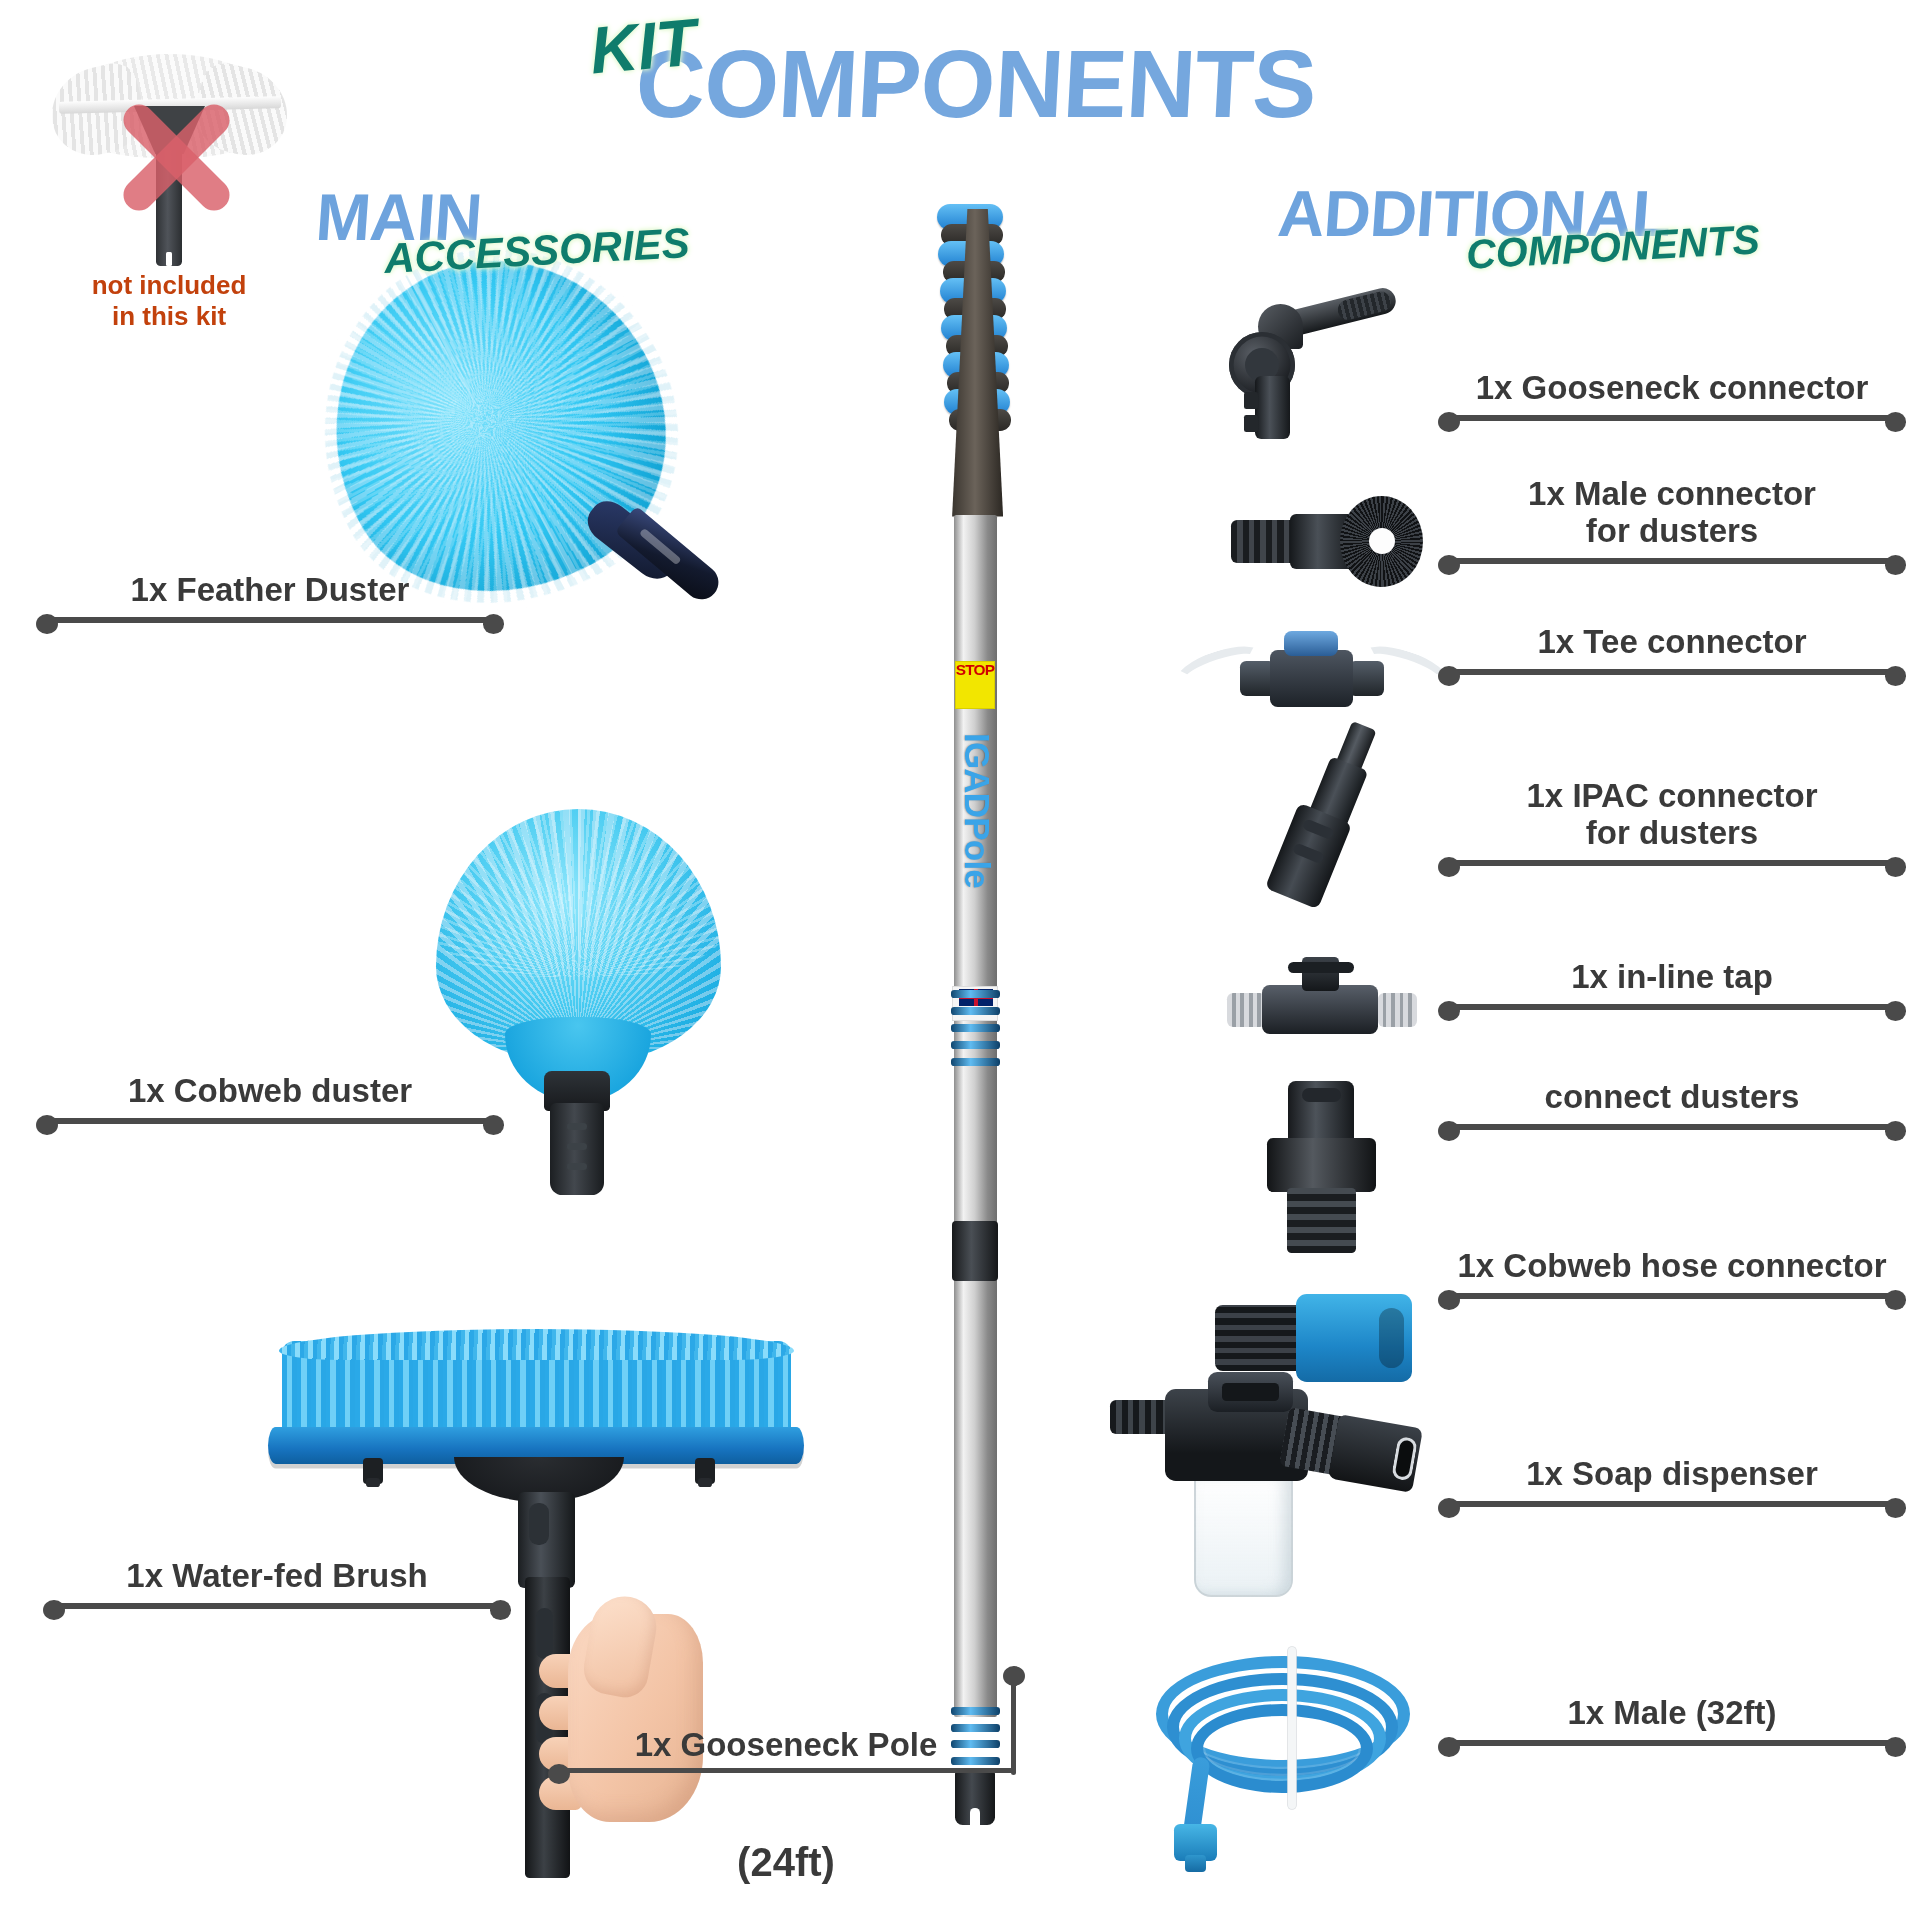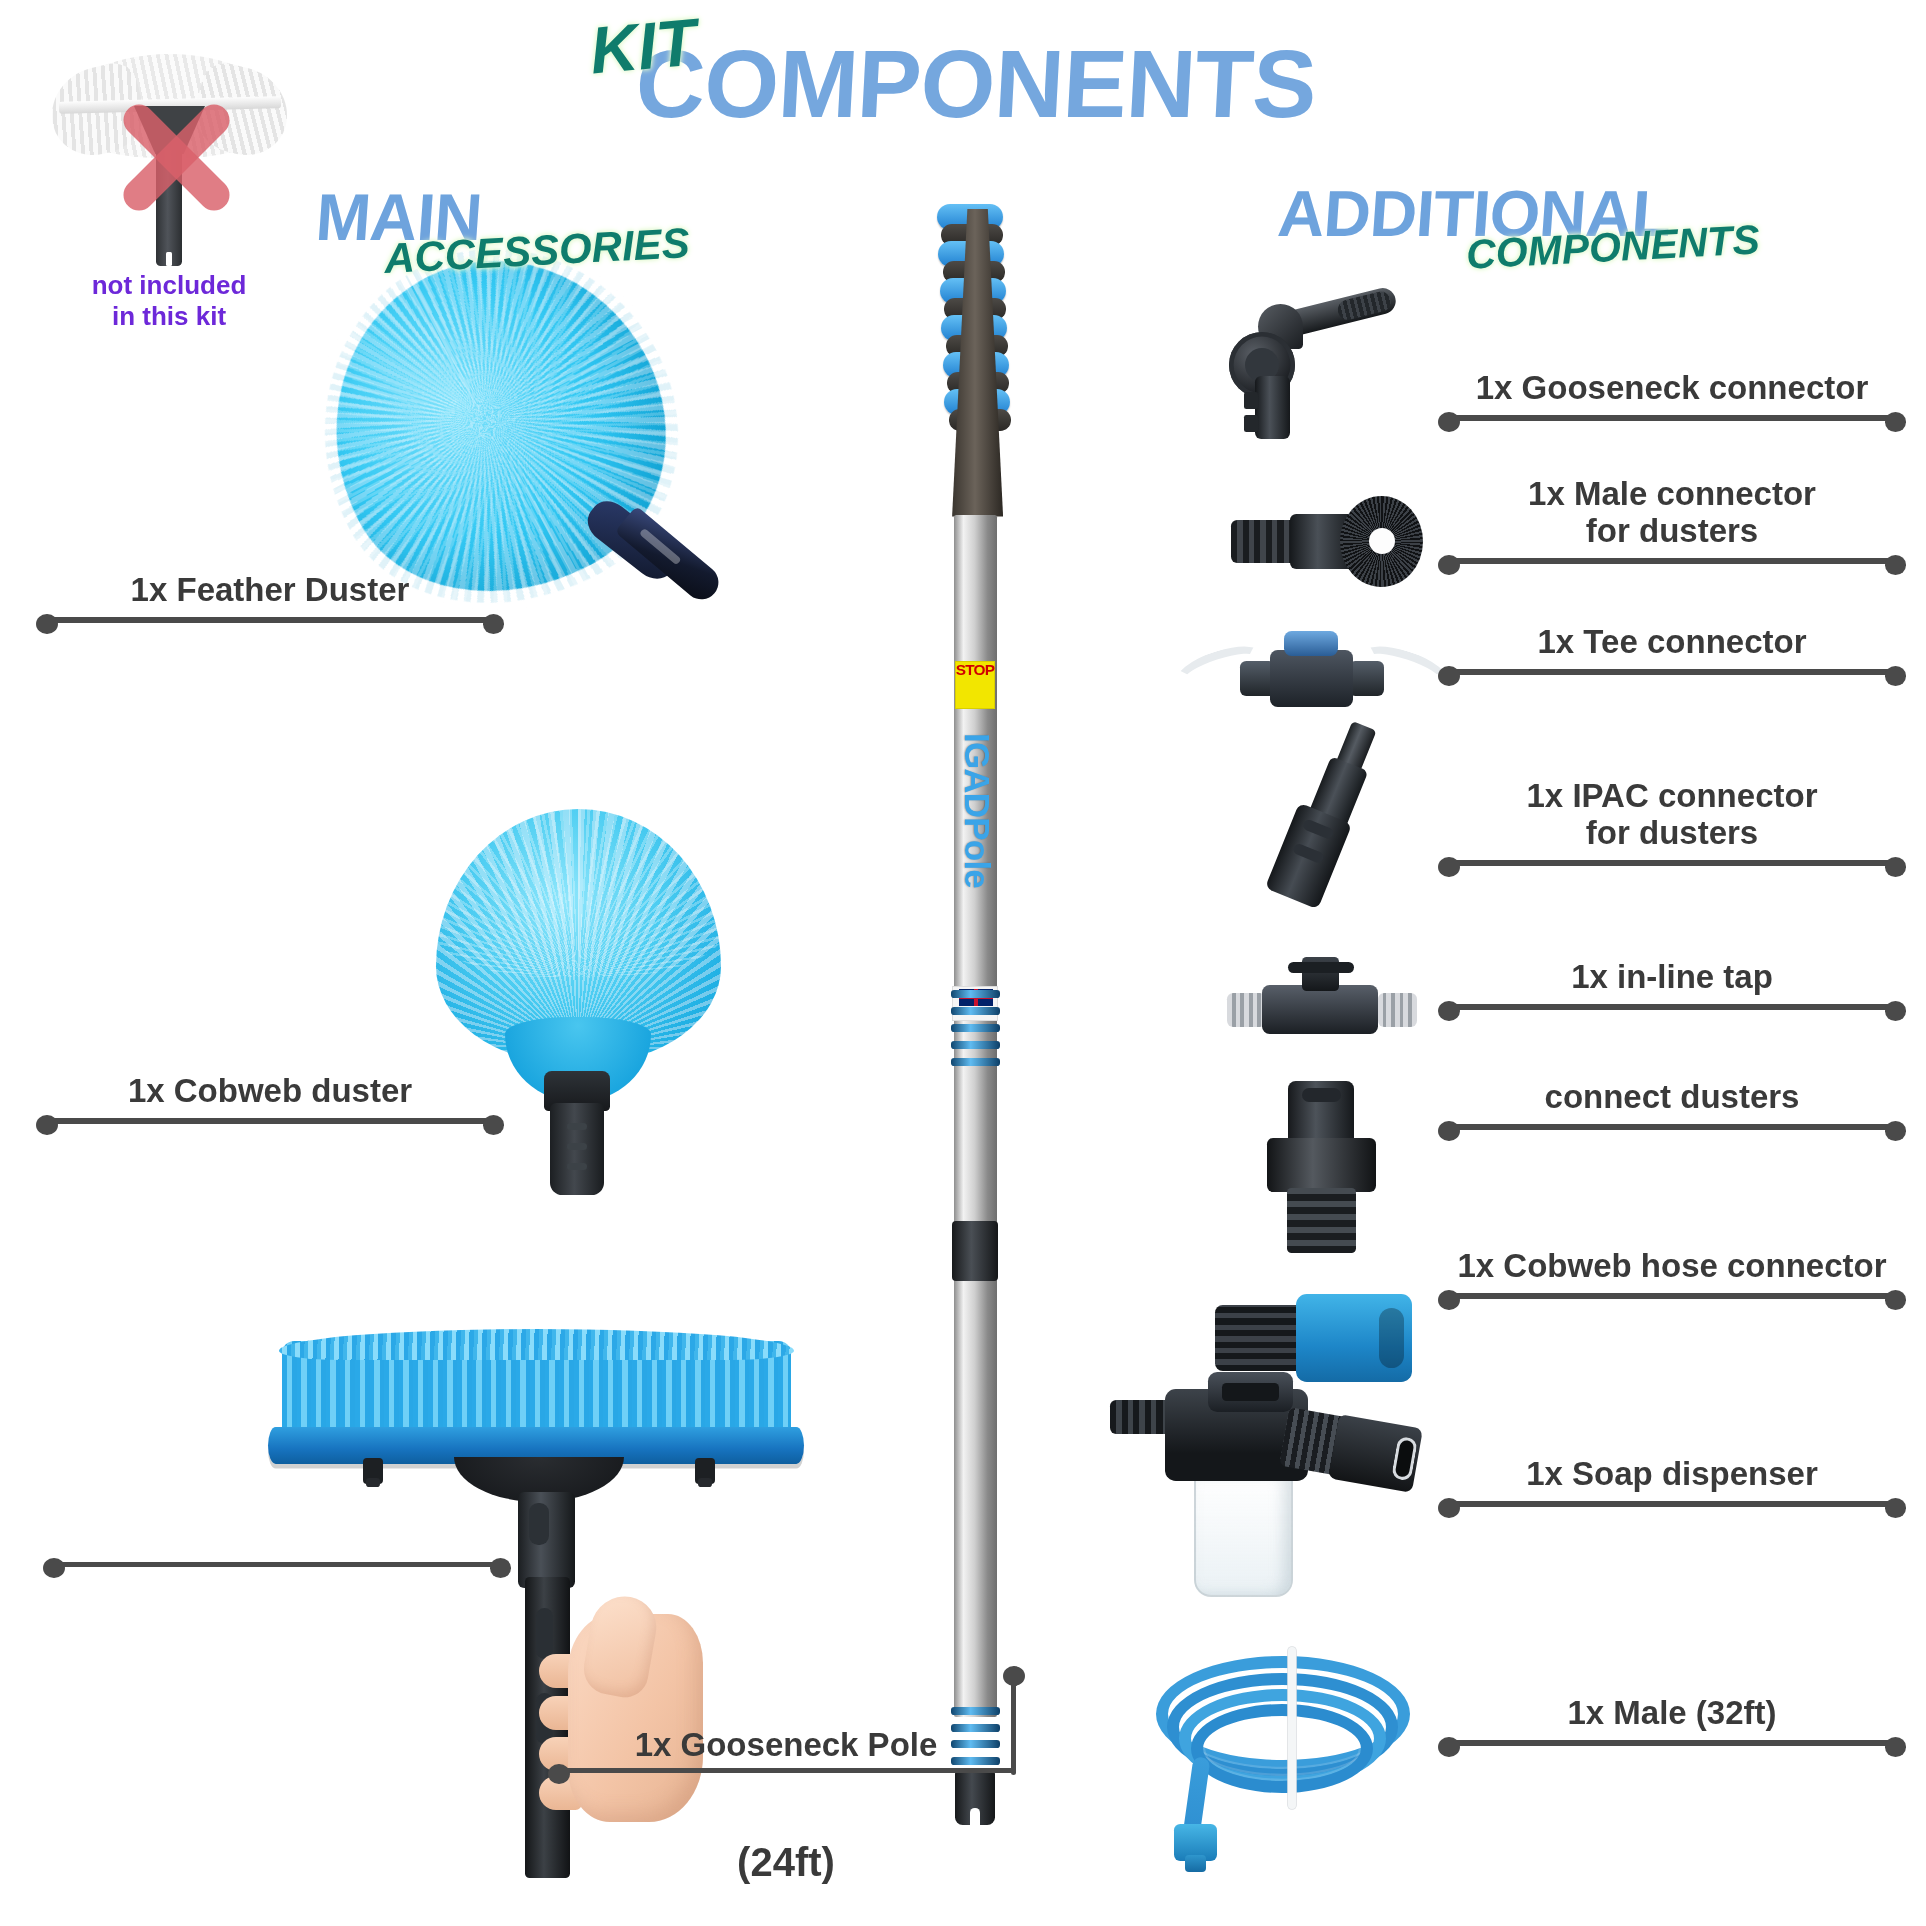--- a/index.html
+++ b/index.html
@@ -56,21 +56,21 @@
   #pole-callout .lshape .bar { position:absolute; left:5.4px; right:5.4px; top:3.9px; height:5.4px; background:#4a4a4a; border-radius:3.1px;}
   #pole-callout .lshape .dot { position:absolute; left:-3.1px; top:0; width:21.6px; height:20px; border-radius:50%; background:#4a4a4a;}
   #pole-callout .riser { position:absolute; right:4.6px; bottom:0px; width:5.4px; height:99px; background:#4a4a4a; border-radius:3.1px;}
   #pole-callout .riser-dot { position:absolute; right:-3.9px; bottom:89px; width:21.6px; height:20px; border-radius:50%; background:#4a4a4a;}
   #pole-sub { position:absolute; left:551px; top:1840px; width:470px; text-align:center;
      font-size:40px; font-weight:bold; color:#3a3a3a; }
 
   
   #notinc { position:absolute; left:42px; top:23px; width:254px; height:308px; }
   #notinc-text { position:absolute; left:0; top:247px; width:254px; text-align:center;
-     color:#6d28d9; font-weight:bold; font-size:26px; line-height:1.2; }
+     color:#c2410c; font-weight:bold; font-size:26px; line-height:1.2; }
 
   
   .sq-wrap { position:absolute; left:0; top:0; width:254px; height:239px; }
   .sq-pad { position:absolute; left:14px; top:31px; width:227px; height:104px;
      background:
        repeating-linear-gradient(78deg, #e9e9e9 0 3.9px, #fbfbfb 3.9px 8.5px),
        linear-gradient(#f3f3f3,#dedede);
      border-radius:50% 50% 46% 46%/60% 60% 40% 40%;
      filter:blur(0.2px);
   }
@@ -527,20 +527,21 @@
   <div class="callout" style="left:39px; top:1073px; width:462px;">
     <div class="ctext">1x Cobweb duster</div>
     <div class="cline">
         <span class="bar"></span>
         <span class="dot l"></span>
         <span class="dot r"></span>
       </div>
   </div>
 
   <div class="callout" style="left:46px; top:1558px; width:462px;">
+    <div class="ctext">1x Water-fed Brush</div>
     <div class="cline">
         <span class="bar"></span>
         <span class="dot l"></span>
         <span class="dot r"></span>
       </div>
   </div>
 
   <div id="pole-callout">
     <div class="ctext">1x Gooseneck Pole</div>
     <div class="lshape">

